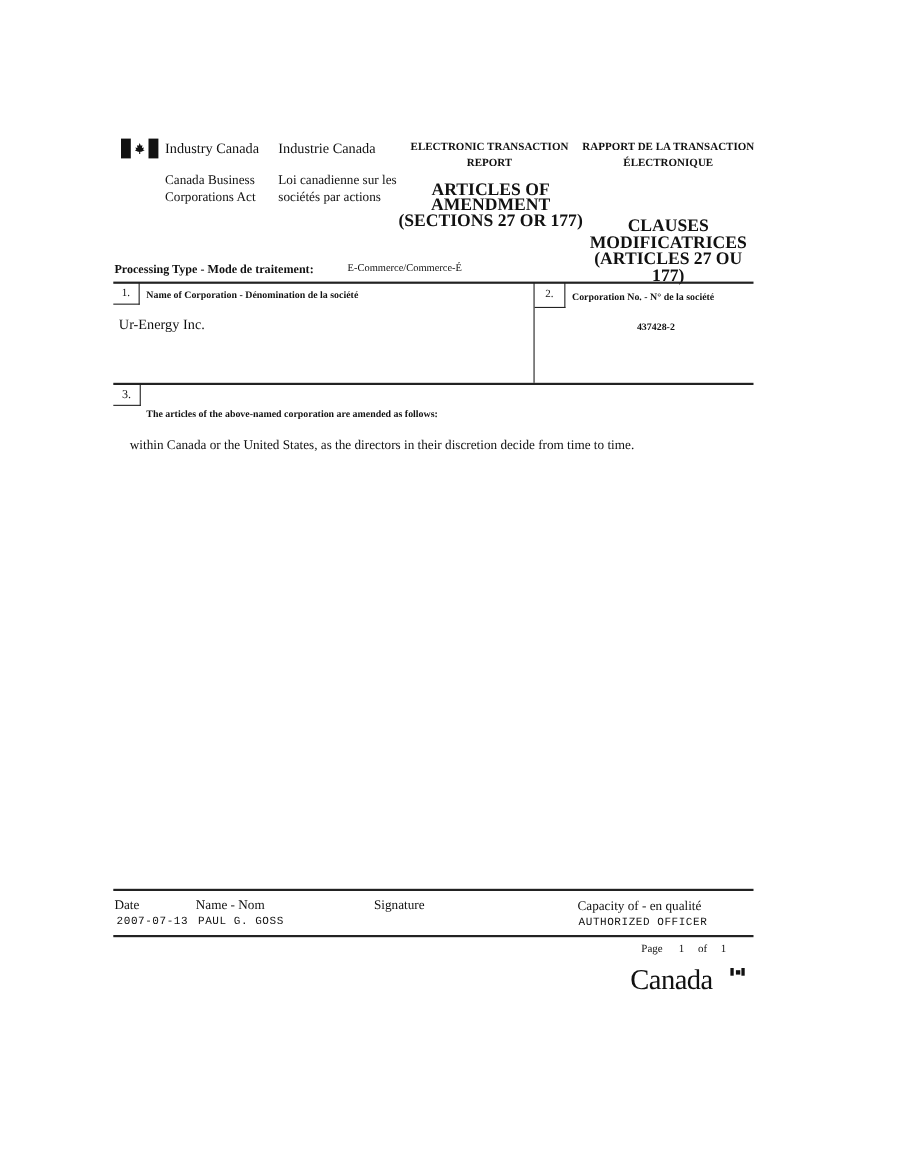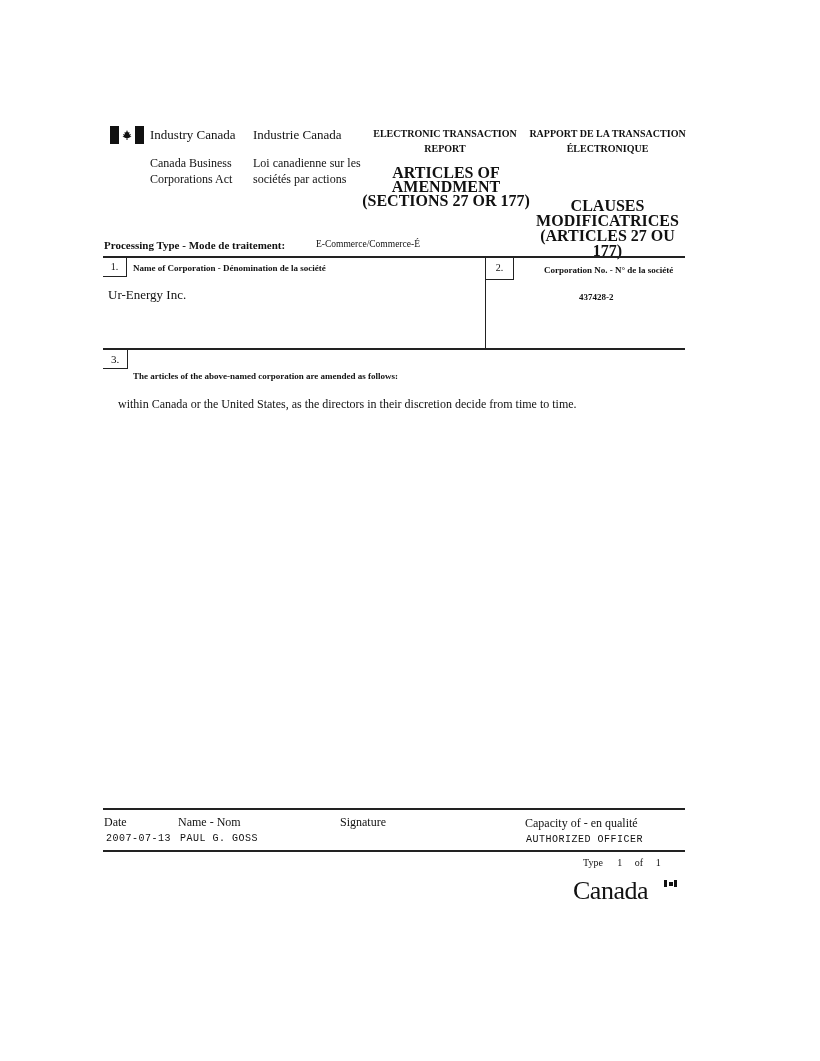--- a/index.html
+++ b/index.html
@@ -64,21 +64,21 @@
 <div class="numbox" style="left:103px; top:257px; width:23px; height:19px; line-height:19px;">
   <span>1.</span>
 </div>
 <div class="abs bold" style="left:133px; top:263px; font-size:9px;">Name of Corporation - Dénomination de la société</div>
 <div class="abs t13" style="left:108px; top:287px;">Ur-Energy Inc.</div>
 
 <div class="vline" style="left:485px; top:257px; height:91px;"></div>
 <div class="numbox" style="left:486px; top:257px; width:27px; height:22px; line-height:22px;">
   <span>2.</span>
 </div>
-<div class="abs bold" style="left:544px; top:265px; font-size:9px;">Corporation No. - N° de la société</div>
+<div class="abs bold" style="left:520px; top:265px; font-size:9px;">Corporation No. - N° de la société</div>
 <div class="abs bold" style="left:579px; top:292px; font-size:9px;">437428-2</div>
 
 <div class="line" style="left:103px; top:348px; width:582px; height:1.5px;"></div>
 
 <div class="numbox" style="left:103px; top:349px; width:24px; height:19px; line-height:21px; font-size:11px;">
   <span>3.</span>
 </div>
 <div class="abs bold" style="left:133px; top:354px; font-size:9px; line-height:12px;margin-top:16px;">
   <div>The articles of the above-named corporation are amended as follows:</div>
 </div>
@@ -90,21 +90,21 @@
 <div class="abs t12" style="left:104px; top:815px;">Date</div>
 <div class="abs mono" style="left:106px; top:833px;">2007-07-13</div>
 <div class="abs t12" style="left:178px; top:815px;">Name - Nom</div>
 <div class="abs mono" style="left:180px; top:833px;">PAUL G. GOSS</div>
 <div class="abs t12" style="left:340px; top:815px;">Signature</div>
 <div class="abs t12" style="left:525px; top:816px;">Capacity of - en qualité</div>
 <div class="abs mono" style="left:526px; top:834px;">AUTHORIZED OFFICER</div>
 <div class="line" style="left:103px; top:850px; width:582px; height:1.5px;"></div>
 
 <div class="abs" style="left:583px; top:857px; font-size:10px;">
-  <span>Type</span>
+  <span>Page</span>
   <span style="margin-left:12px;">1</span>
   <span style="margin-left:10px;">of</span>
   <span style="margin-left:10px;">1</span>
 </div>
 <div class="abs canada" style="left:573px; top:876px;">
   <span>Canada</span>
 </div>
 <div class="abs" style="left:664px; top:880px; width:13px; height:7px; display:flex;">
   <div style="width:3px; height:7px; background:#111;"></div>
   <div style="width:7px; height:7px; display:flex; align-items:center; justify-content:center;">

